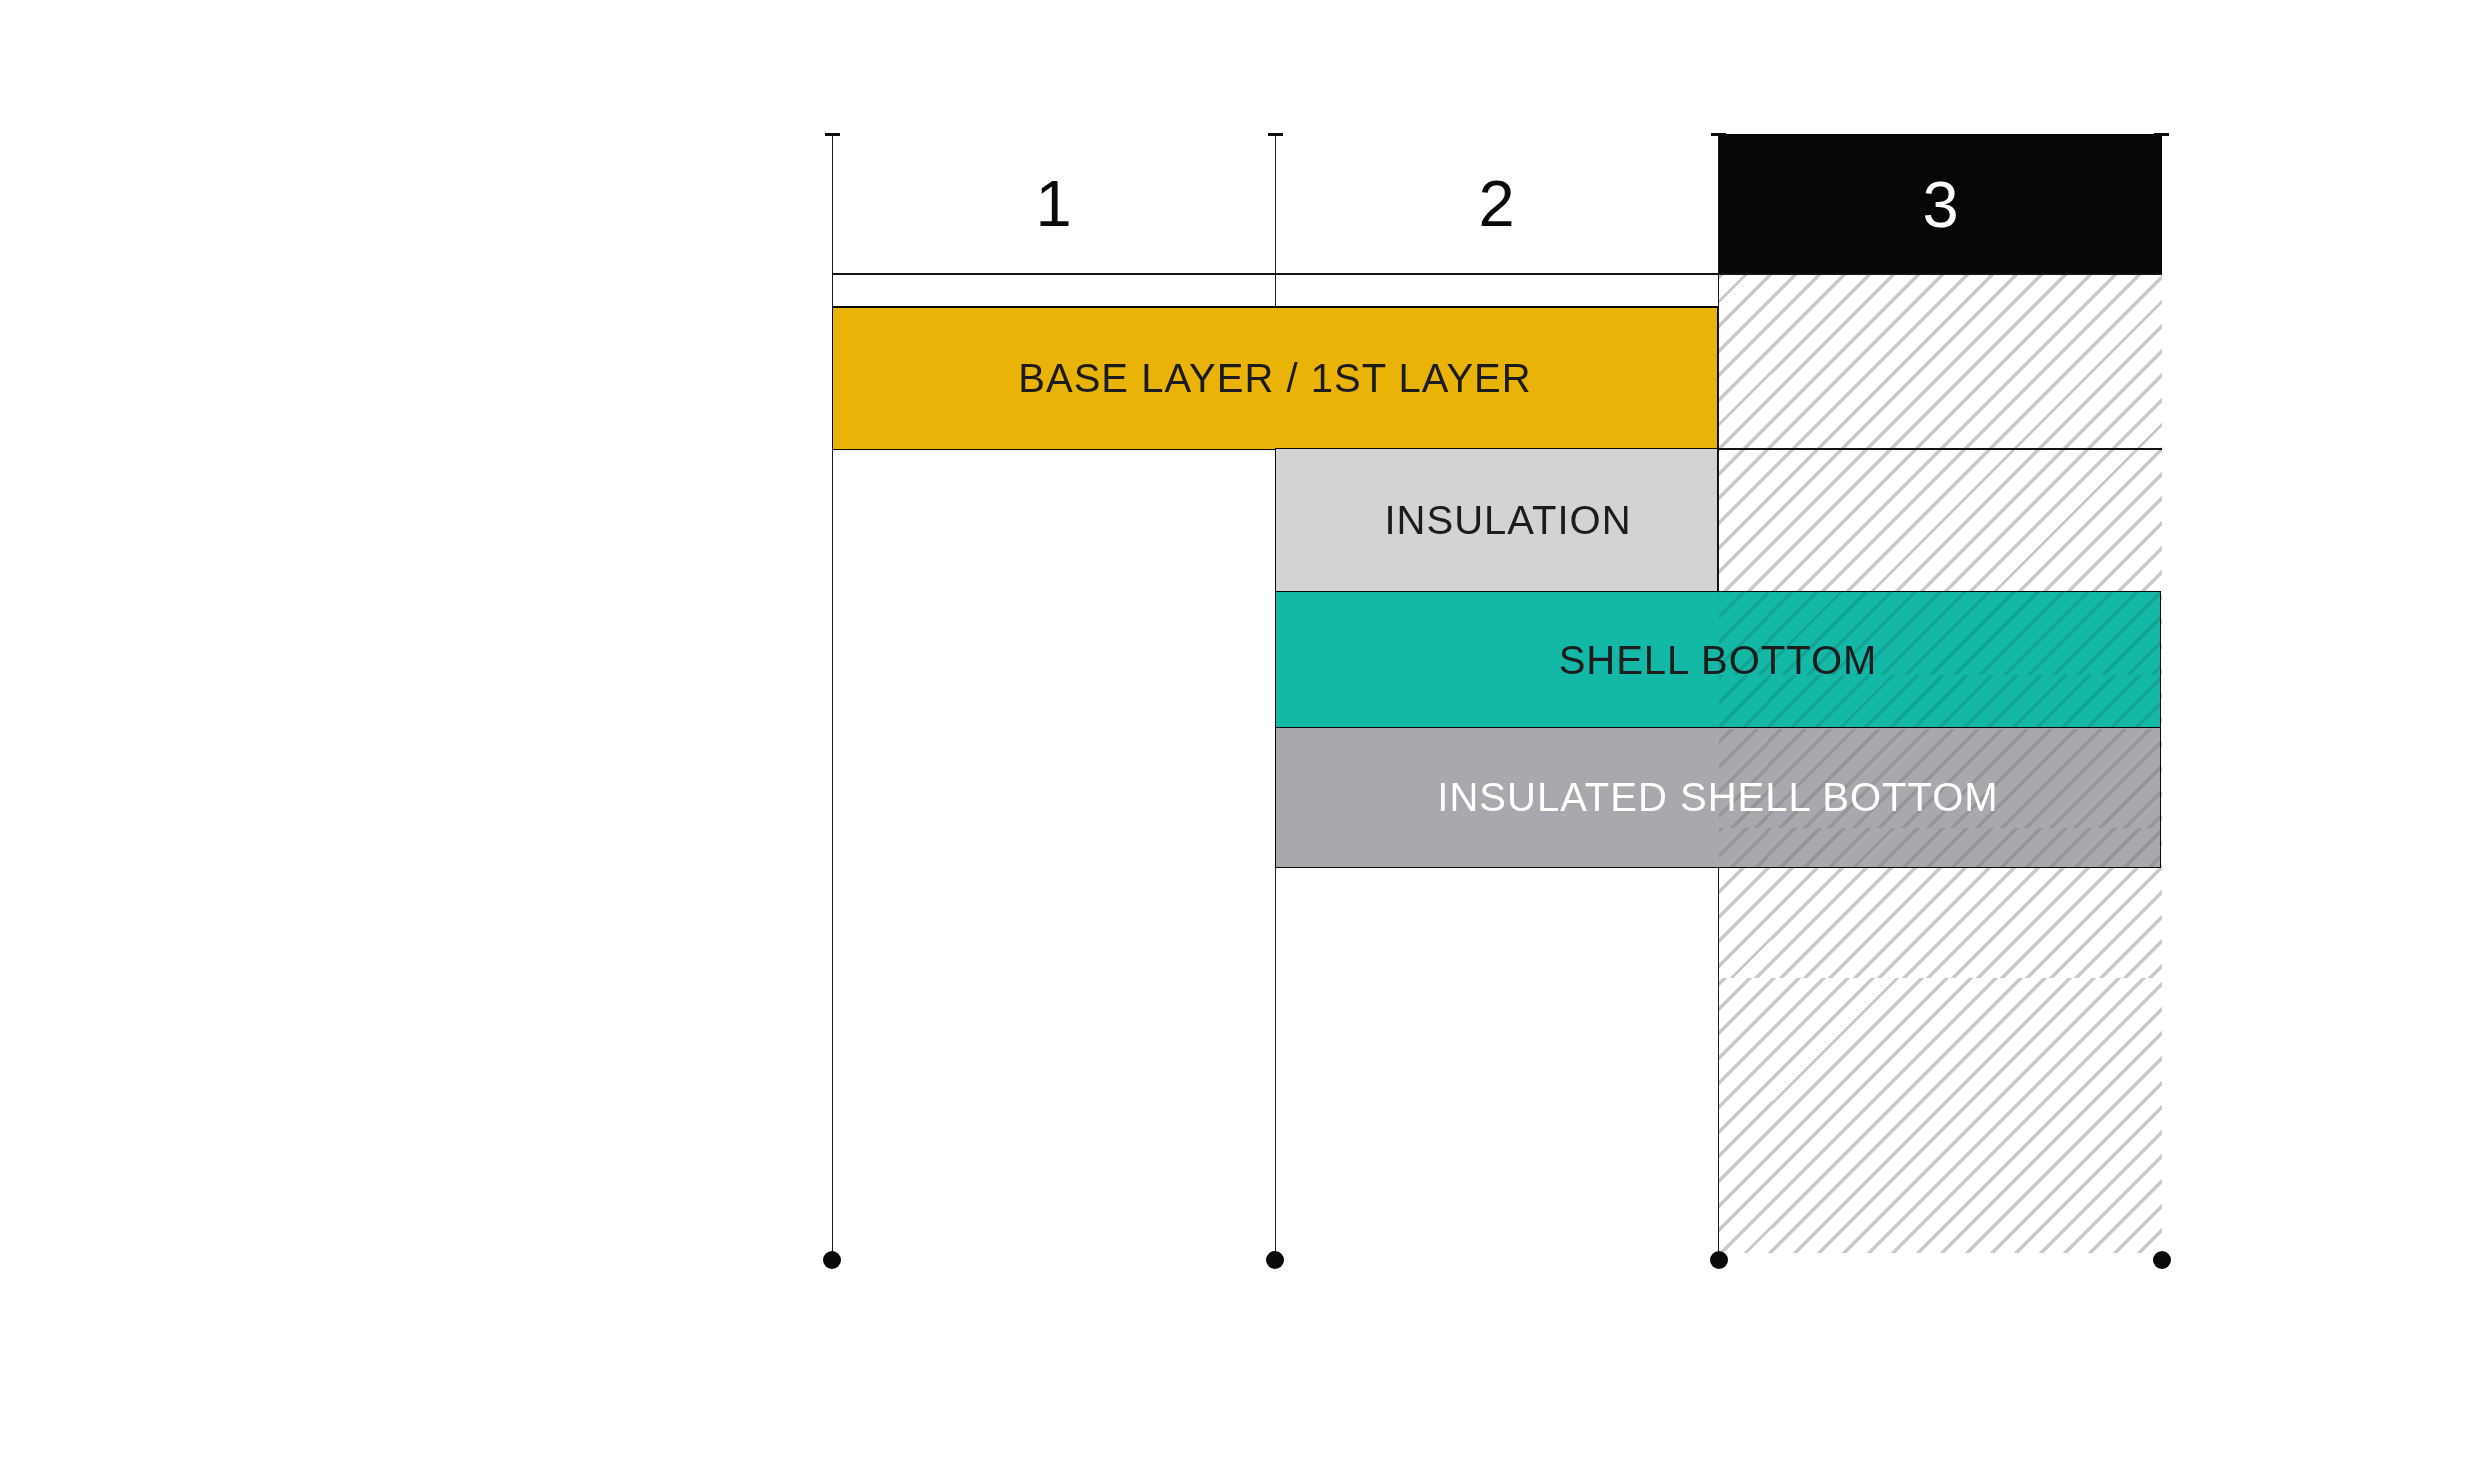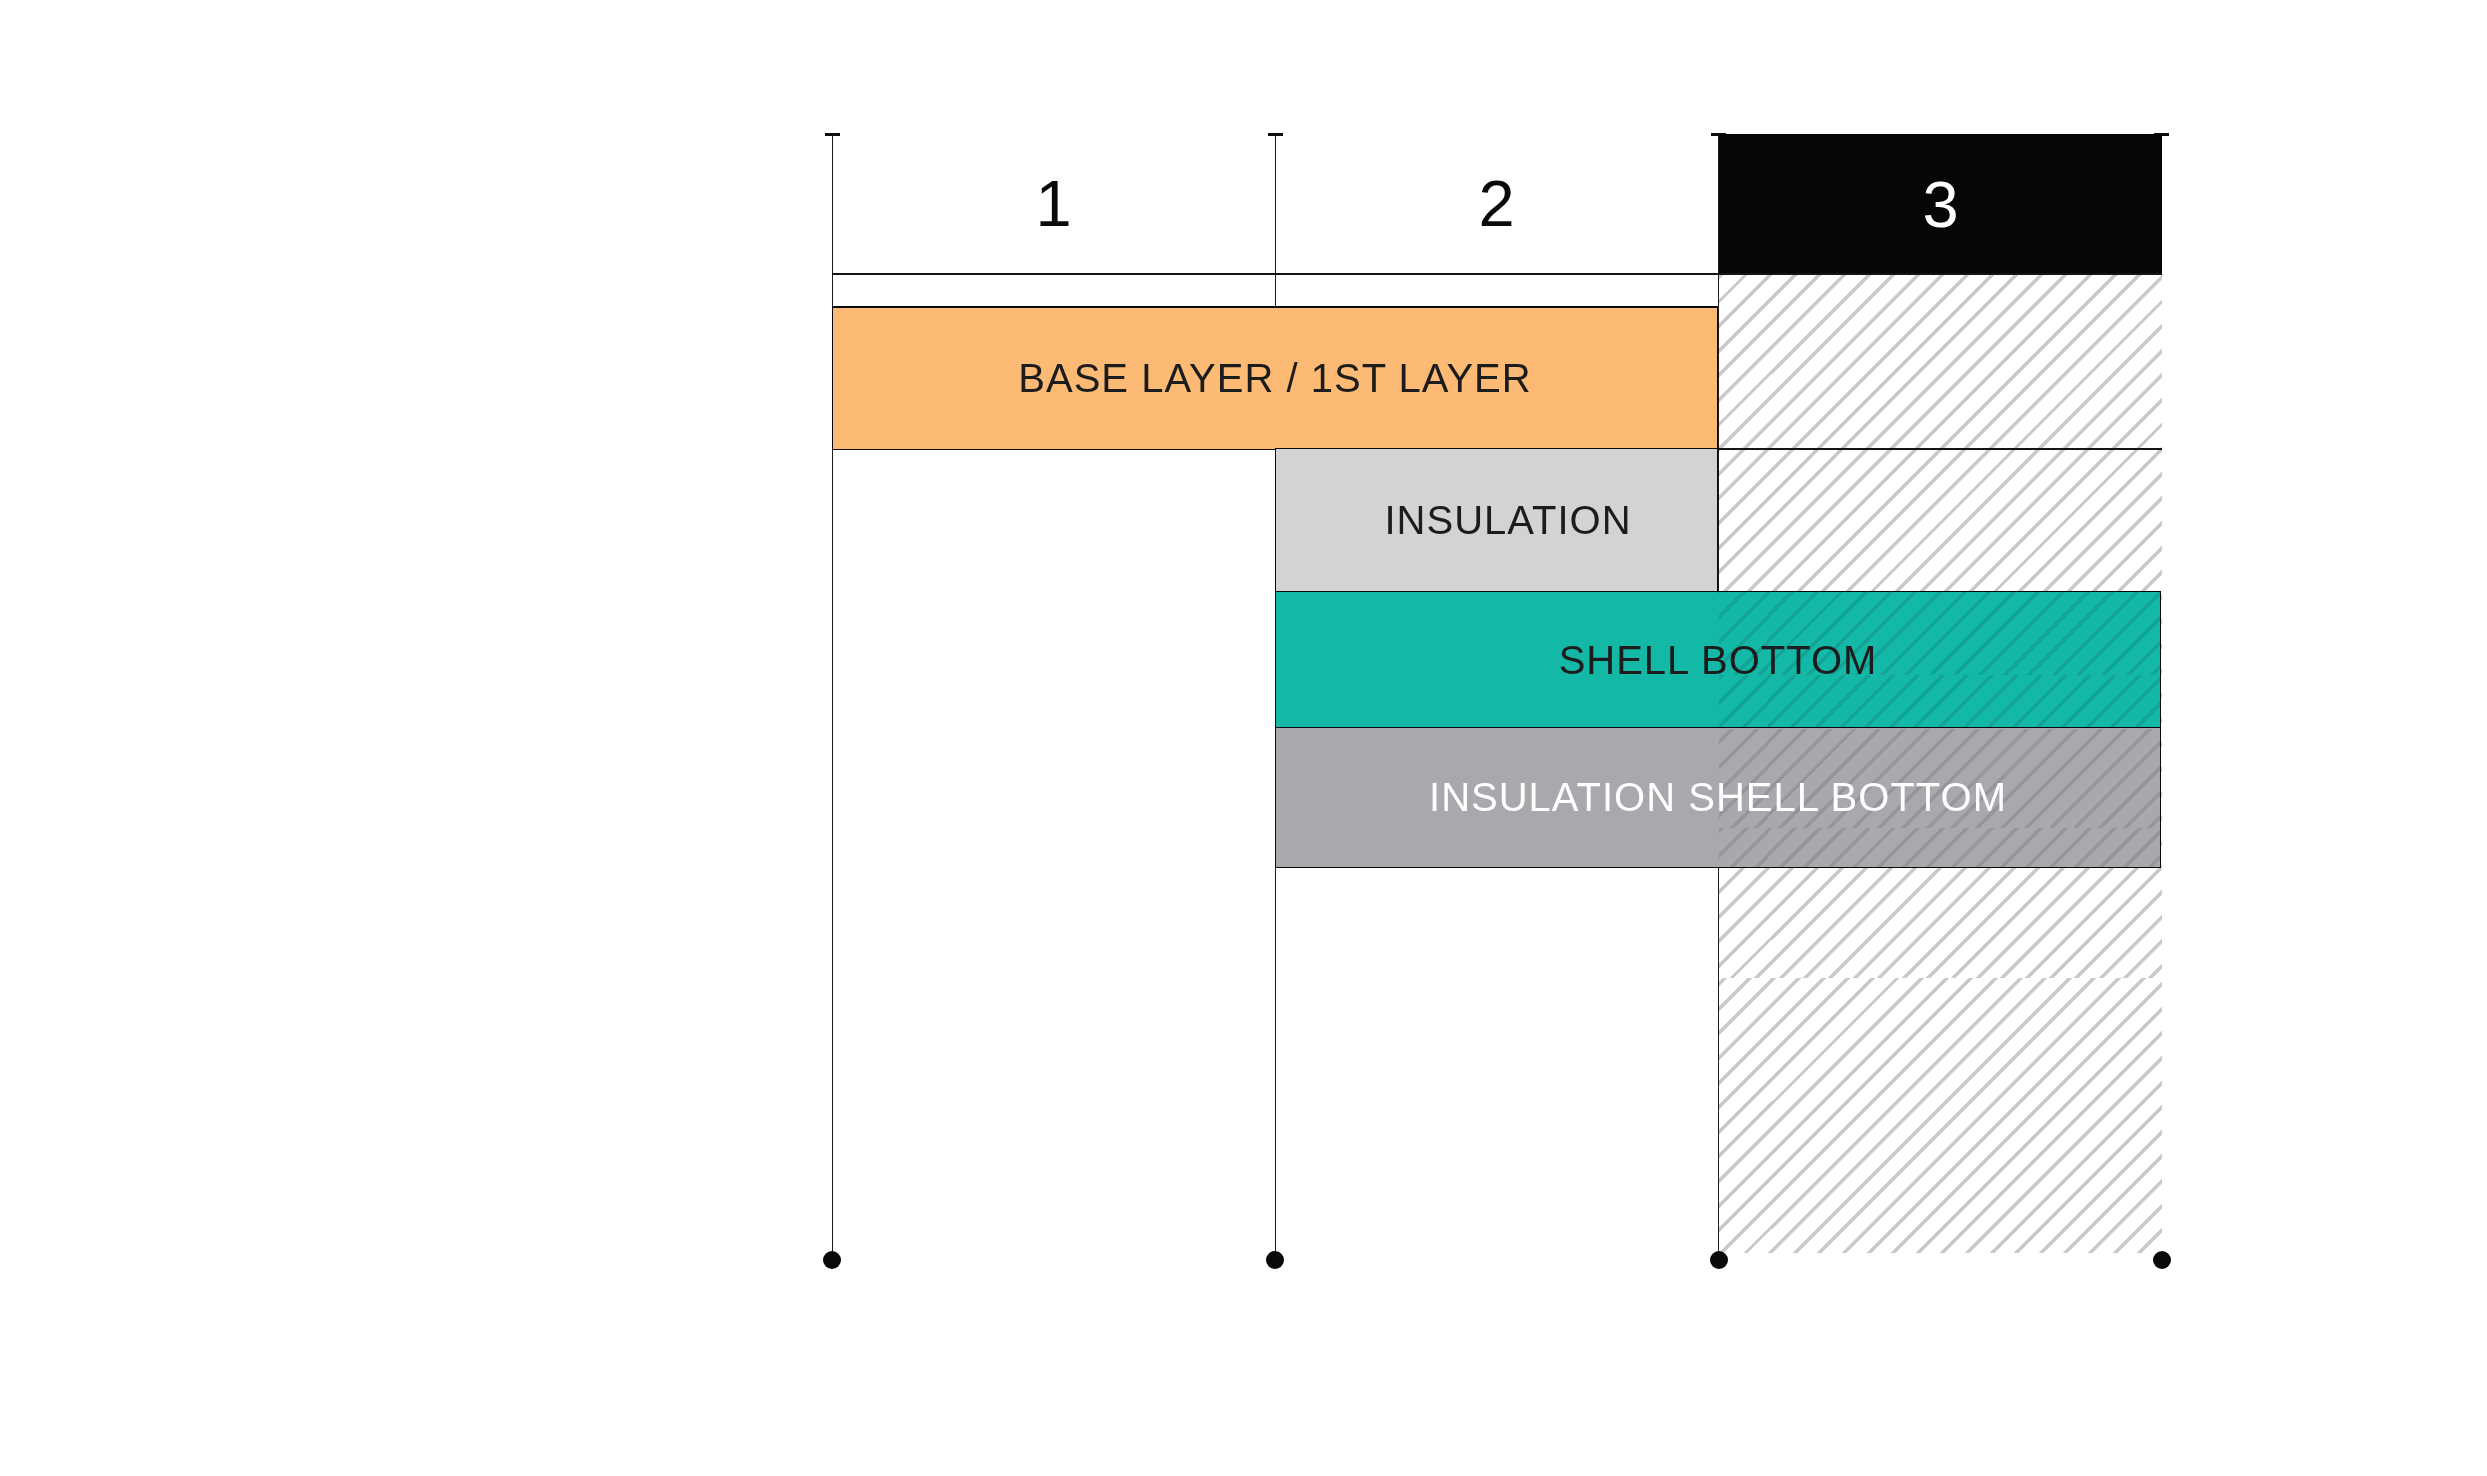--- a/index.html
+++ b/index.html
@@ -42,35 +42,35 @@
 <div class="abs colnum" style="left:1719px;top:134px;width:443px;height:140px;background:#060606;color:#ffffff;">
   <span>3</span>
 </div>
 
 <div class="abs hline" style="left:832px;top:273px;width:1330px;height:1.5px;"></div>
 
 <div class="abs hatch-white" style="left:1719px;top:275px;width:443px;height:978px;"></div>
 
 <div class="abs hline" style="left:1719px;top:448px;width:443px;height:1.5px;"></div>
 
-<div class="abs bar" style="left:832px;top:306px;width:886px;height:144px;border-top-width:2px;background:#fdba74;">
+<div class="abs bar" style="left:832px;top:306px;width:886px;height:144px;border-top-width:2px;background:#eab308;">
   <span>BASE LAYER / 1ST LAYER</span>
 </div>
 
 <div class="abs bar" style="left:1275px;top:448px;width:443px;height:144px;background:#d1d3d4;padding-left:23px;">
   <span>INSULATION</span>
 </div>
 
 <div class="abs bar" style="left:1275px;top:591px;width:886px;height:138px;background:#14b8a6;">
   <span style="position:relative;z-index:2;">SHELL BOTTOM</span>
 </div>
 <div class="abs hatch-dark" style="left:1719px;top:592px;width:442px;height:135px;background-position:-1719px -592px;"></div>
 
 <div class="abs bar" style="left:1275px;top:727px;width:886px;height:141px;background:#a7a9ac;color:#ffffff;">
-  <span style="position:relative;z-index:2;">INSULATION SHELL BOTTOM</span>
+  <span style="position:relative;z-index:2;">INSULATED SHELL BOTTOM</span>
 </div>
 <div class="abs hatch-dark" style="left:1719px;top:729px;width:442px;height:138px;background-position:-1719px -729px;"></div>
 
 <div class="abs dot" style="left:823px;top:1251px;"></div>
 <div class="abs dot" style="left:1266px;top:1251px;"></div>
 <div class="abs dot" style="left:1710px;top:1251px;"></div>
 <div class="abs dot" style="left:2153px;top:1251px;"></div>
 
 
 </body></html>

